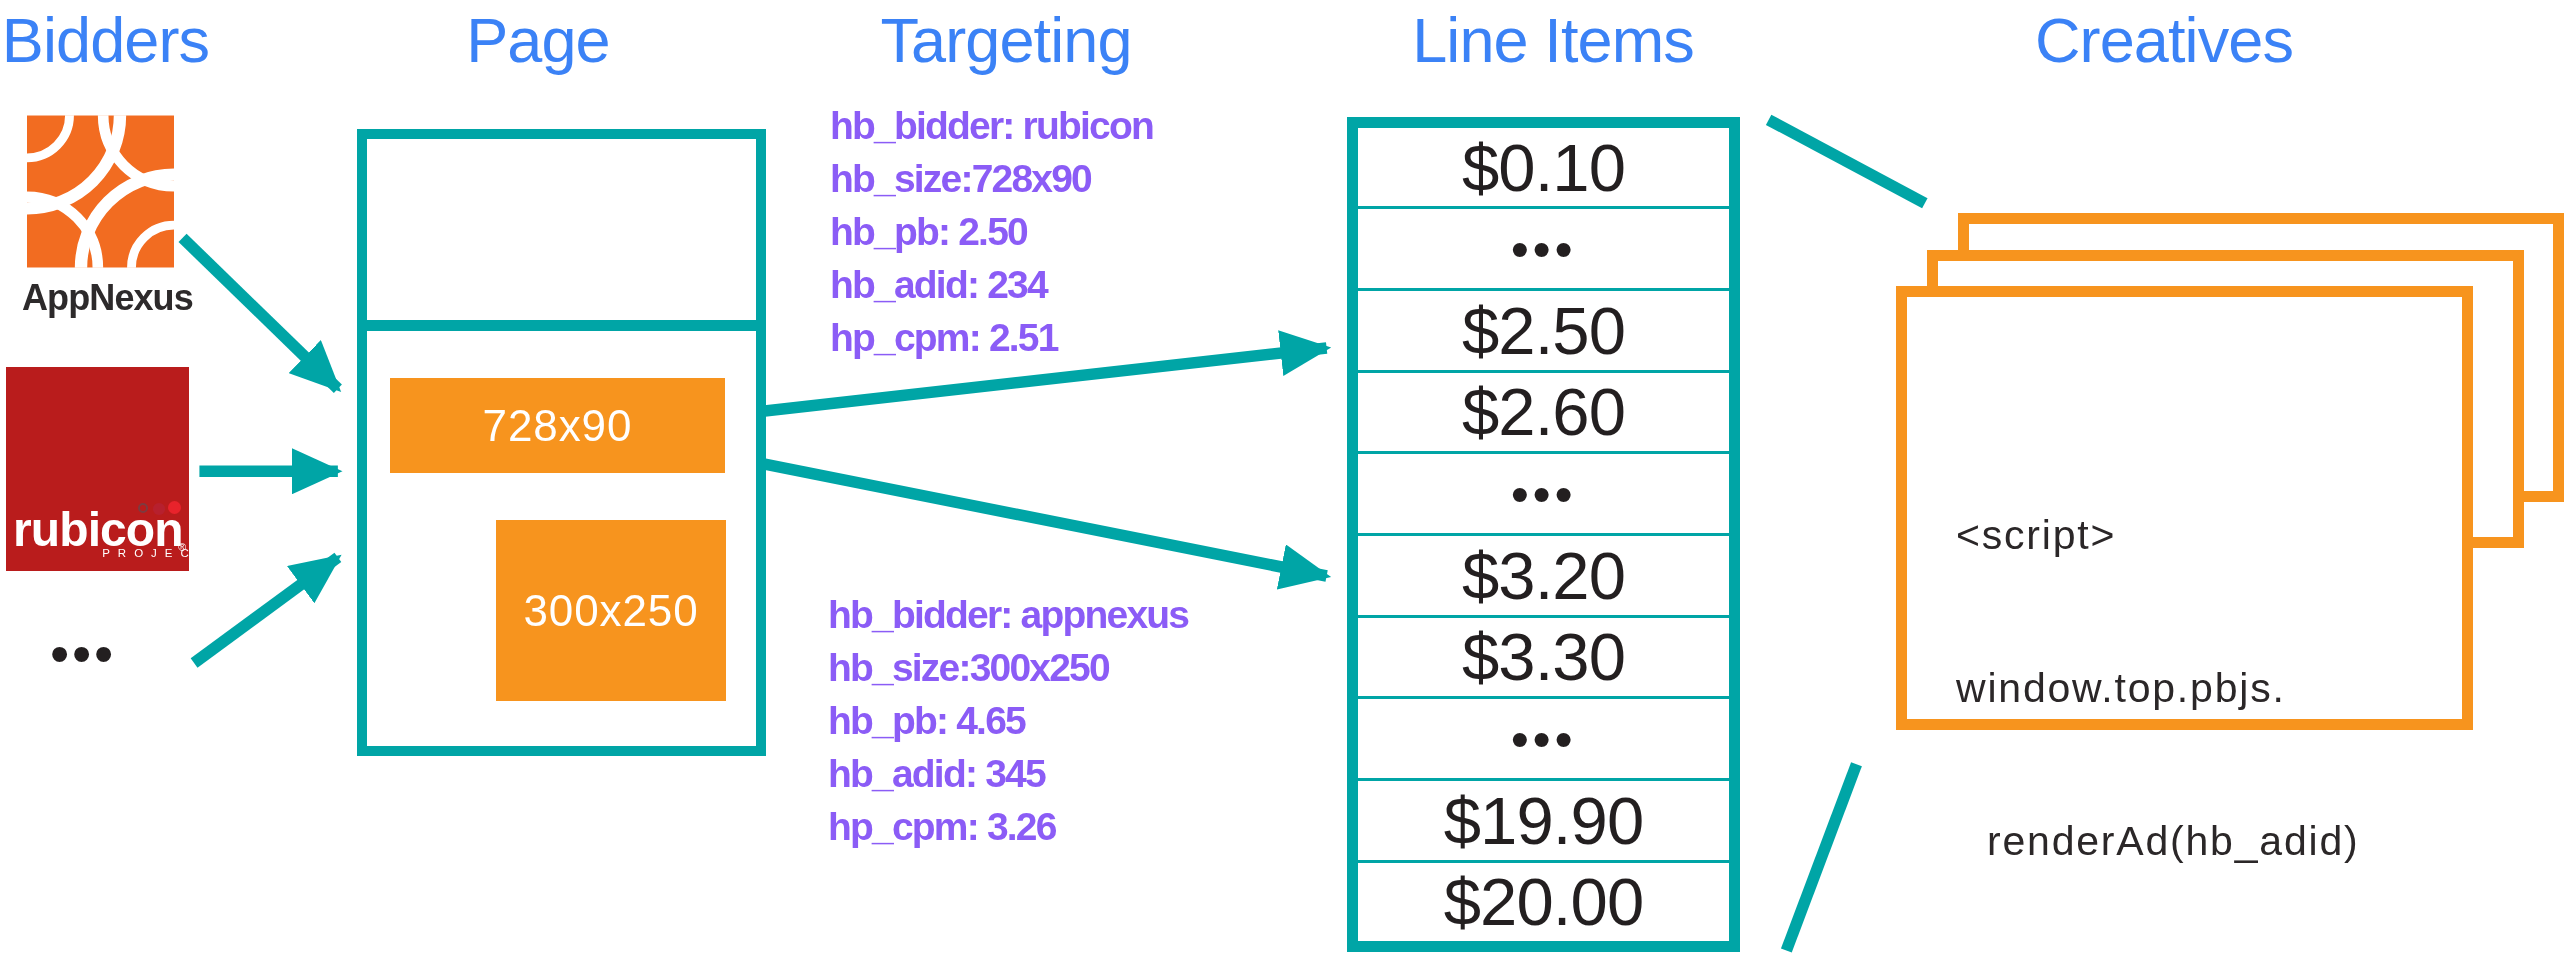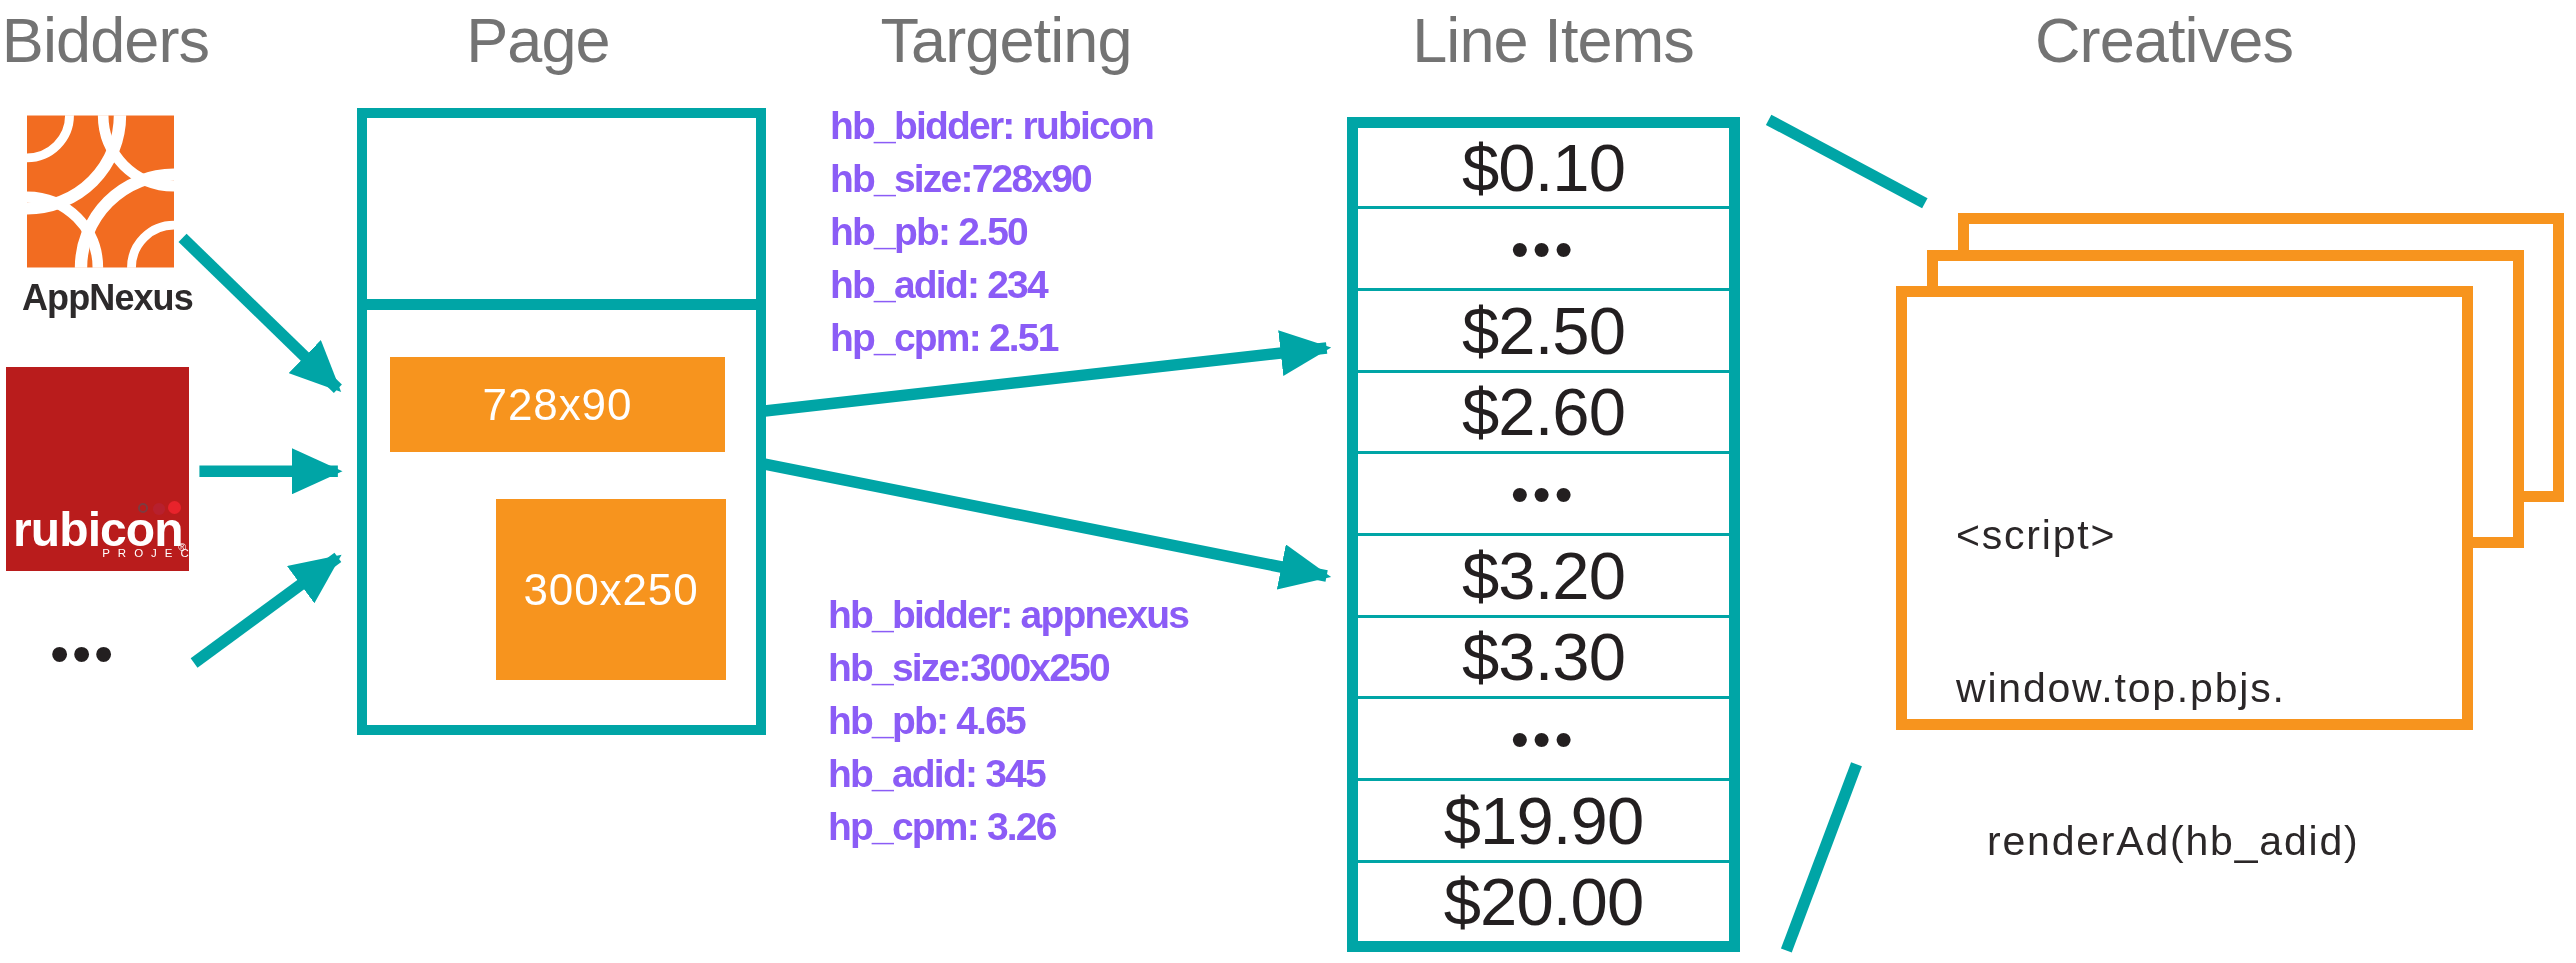--- a/index.html
+++ b/index.html
@@ -1,21 +1,21 @@
 <!DOCTYPE html>
 <html style="font-size:14px"><head>
 <meta charset="utf-8">
 <style>
   html,body{margin:0;padding:0;background:#fff;}
   #canvas{
     position:relative;width:2576px;height:963px;background:#ffffff;
     font-family:"Liberation Sans", sans-serif;overflow:hidden;
   }
   .col-title{
-    position:absolute;top:3.6px;font-size:63px;font-weight:400;color:#737373;
+    position:absolute;top:3.6px;font-size:63px;font-weight:400;color:#3b82f6;
     letter-spacing:-0.9px;white-space:nowrap;transform:translateX(-50%);
   }
   .col-title.left{transform:none;}
 
   
   #appnexus-logo{position:absolute;left:27px;top:115px;}
   #appnexus-label{
     position:absolute;left:22px;top:277px;width:158px;text-align:center;
     font-size:36px;font-weight:700;color:#2d2a2b;letter-spacing:-0.9px;
   }
@@ -36,21 +36,21 @@
     position:absolute;left:96px;top:180px;font-size:11.5px;font-weight:400;
     color:#ffffff;letter-spacing:8px;white-space:nowrap;
   }
   #bidders-ellipsis{
     position:absolute;left:50px;top:627px;font-size:55px;color:#231f20;
     letter-spacing:2.7px;line-height:55px;
   }
 
   
   #page-box{
-    position:absolute;left:357px;top:108px;width:409px;height:627px;
+    position:absolute;left:357px;top:129px;width:409px;height:627px;
     border:10.7px solid #00a5a6;box-sizing:border-box;background:#fff;
   }
   #page-divider{position:absolute;left:0;top:181px;width:100%;height:10.7px;background:#00a5a6;}
   .ad-slot{
     position:absolute;background:#f7941e;color:#ffffff;
     display:flex;align-items:center;justify-content:center;
     font-size:44px;font-weight:400;letter-spacing:0.9px;
   }
   #slot-728x90{left:23px;top:239px;width:335px;height:95px;}
   #slot-300x250{left:129px;top:381px;width:230px;height:181px;}

